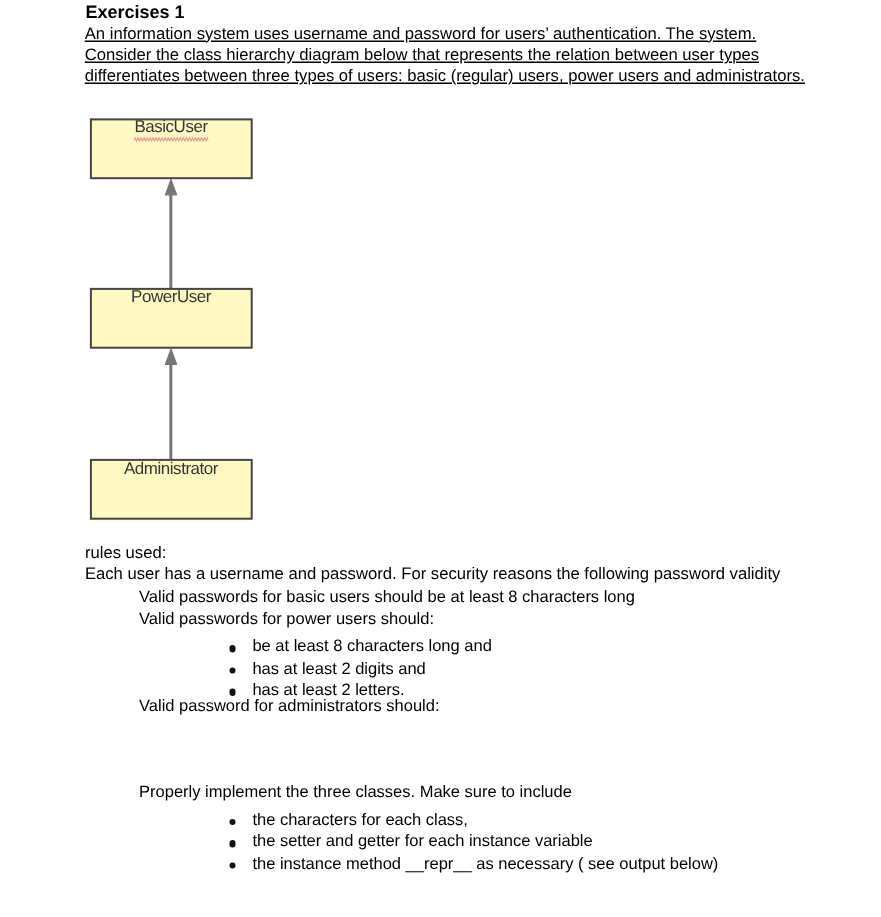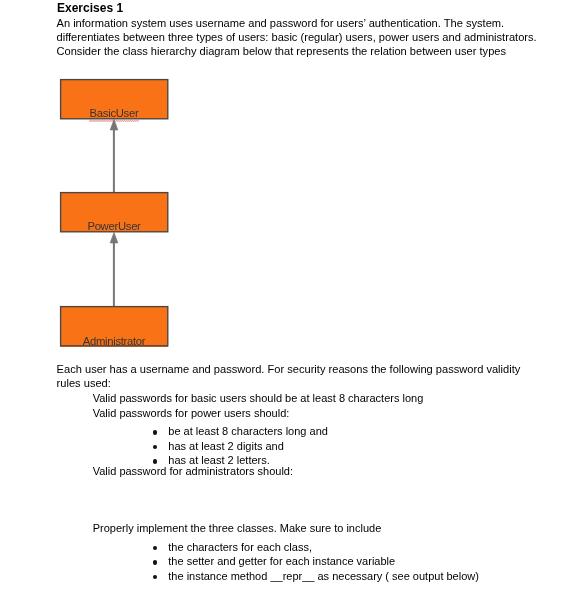--- a/index.html
+++ b/index.html
@@ -16,31 +16,31 @@
   .heading {
     position: absolute; left: 57px; top: 1px;
     font-size: 12px; font-weight: bold; line-height: 15px;
     white-space: nowrap;
   }
   .intro {
     position: absolute; left: 56.5px; top: 15.6px;
     font-size: 11.1px; line-height: 14.35px;
     width: 520px;
   }
-  .intro div { white-space: nowrap; }
+  .intro div { white-space: nowrap; text-decoration: underline; }
 
   
   .diagram { position: absolute; left: 0; top: 0; }
 
   .cbox {
     position: absolute;
     border: 0;
-    background: #f97316;
+    background: #fef9c3;
     box-sizing: border-box;
-    display: flex; align-items: flex-end; justify-content: center;
+    display: flex; align-items: flex-start; justify-content: center;
     font-size: 11.3px;
     letter-spacing: -0.3px;
     color: #353535;
   }
   #box1 { left: 60px; top: 79px; width: 108px; height: 40px; }
   #box2 { left: 60px; top: 192px; width: 108px; height: 40px; }
   #box3 { left: 60px; top: 306.5px; width: 108px; height: 40px; }
 
   .squiggle { position: relative; }
   .squiggle .sq {
@@ -71,22 +71,22 @@
 </style>
 </head>
 <body>
 
 <div class="page">
 
   <div class="heading">Exercises 1</div>
 
   <div class="intro">
     <div>An information system uses username and password for users’ authentication. The system.</div>
+    <div>Consider the class hierarchy diagram below that represents the relation between user types</div>
     <div>differentiates between three types of users: basic (regular) users, power users and administrators.</div>
-    <div>Consider the class hierarchy diagram below that represents the relation between user types</div>
   </div>
 
   <div class="diagram">
     <div class="cbox" id="box1">
       <span class="squiggle"><span>BasicUser</span><span class="sq">
             <svg viewBox="0 0 50 4" preserveAspectRatio="none">
               <path d="M0 2.9 L1 0.9 L2 2.9 L3 0.9 L4 2.9 L5 0.9 L6 2.9 L7 0.9 L8 2.9 L9 0.9 L10 2.9 L11 0.9 L12 2.9 L13 0.9 L14 2.9 L15 0.9 L16 2.9 L17 0.9 L18 2.9 L19 0.9 L20 2.9 L21 0.9 L22 2.9 L23 0.9 L24 2.9 L25 0.9 L26 2.9 L27 0.9 L28 2.9 L29 0.9 L30 2.9 L31 0.9 L32 2.9 L33 0.9 L34 2.9 L35 0.9 L36 2.9 L37 0.9 L38 2.9 L39 0.9 L40 2.9 L41 0.9 L42 2.9 L43 0.9 L44 2.9 L45 0.9 L46 2.9 L47 0.9 L48 2.9 L49 0.9 L50 2.9" fill="none" stroke="#eb9a95" stroke-width="0.8"></path>
             </svg>
           </span></span>
     </div>
@@ -105,22 +105,22 @@
       </g>
       <g fill="none" stroke="#474747" stroke-width="1.35">
         <rect x="60.6" y="79.6" width="107.2" height="39.2"></rect>
         <rect x="60.6" y="192.6" width="107.2" height="39.2"></rect>
         <rect x="60.6" y="306.6" width="107.2" height="39.2"></rect>
       </g>
     </svg>
   </div>
 
   <div class="body-text" id="p1">
+    <div>rules used:</div>
     <div>Each user has a username and password. For security reasons the following password validity</div>
-    <div>rules used:</div>
   </div>
 
   <div class="ind1" id="g1">
     <div>Valid passwords for basic users should be at least 8 characters long</div>
   </div>
 
   <div class="ind1" id="g2">
     <div>Valid passwords for power users should:</div>
     <ul class="b">
       <li><span class="bul"></span><span>be at least 8 characters long and</span></li>

